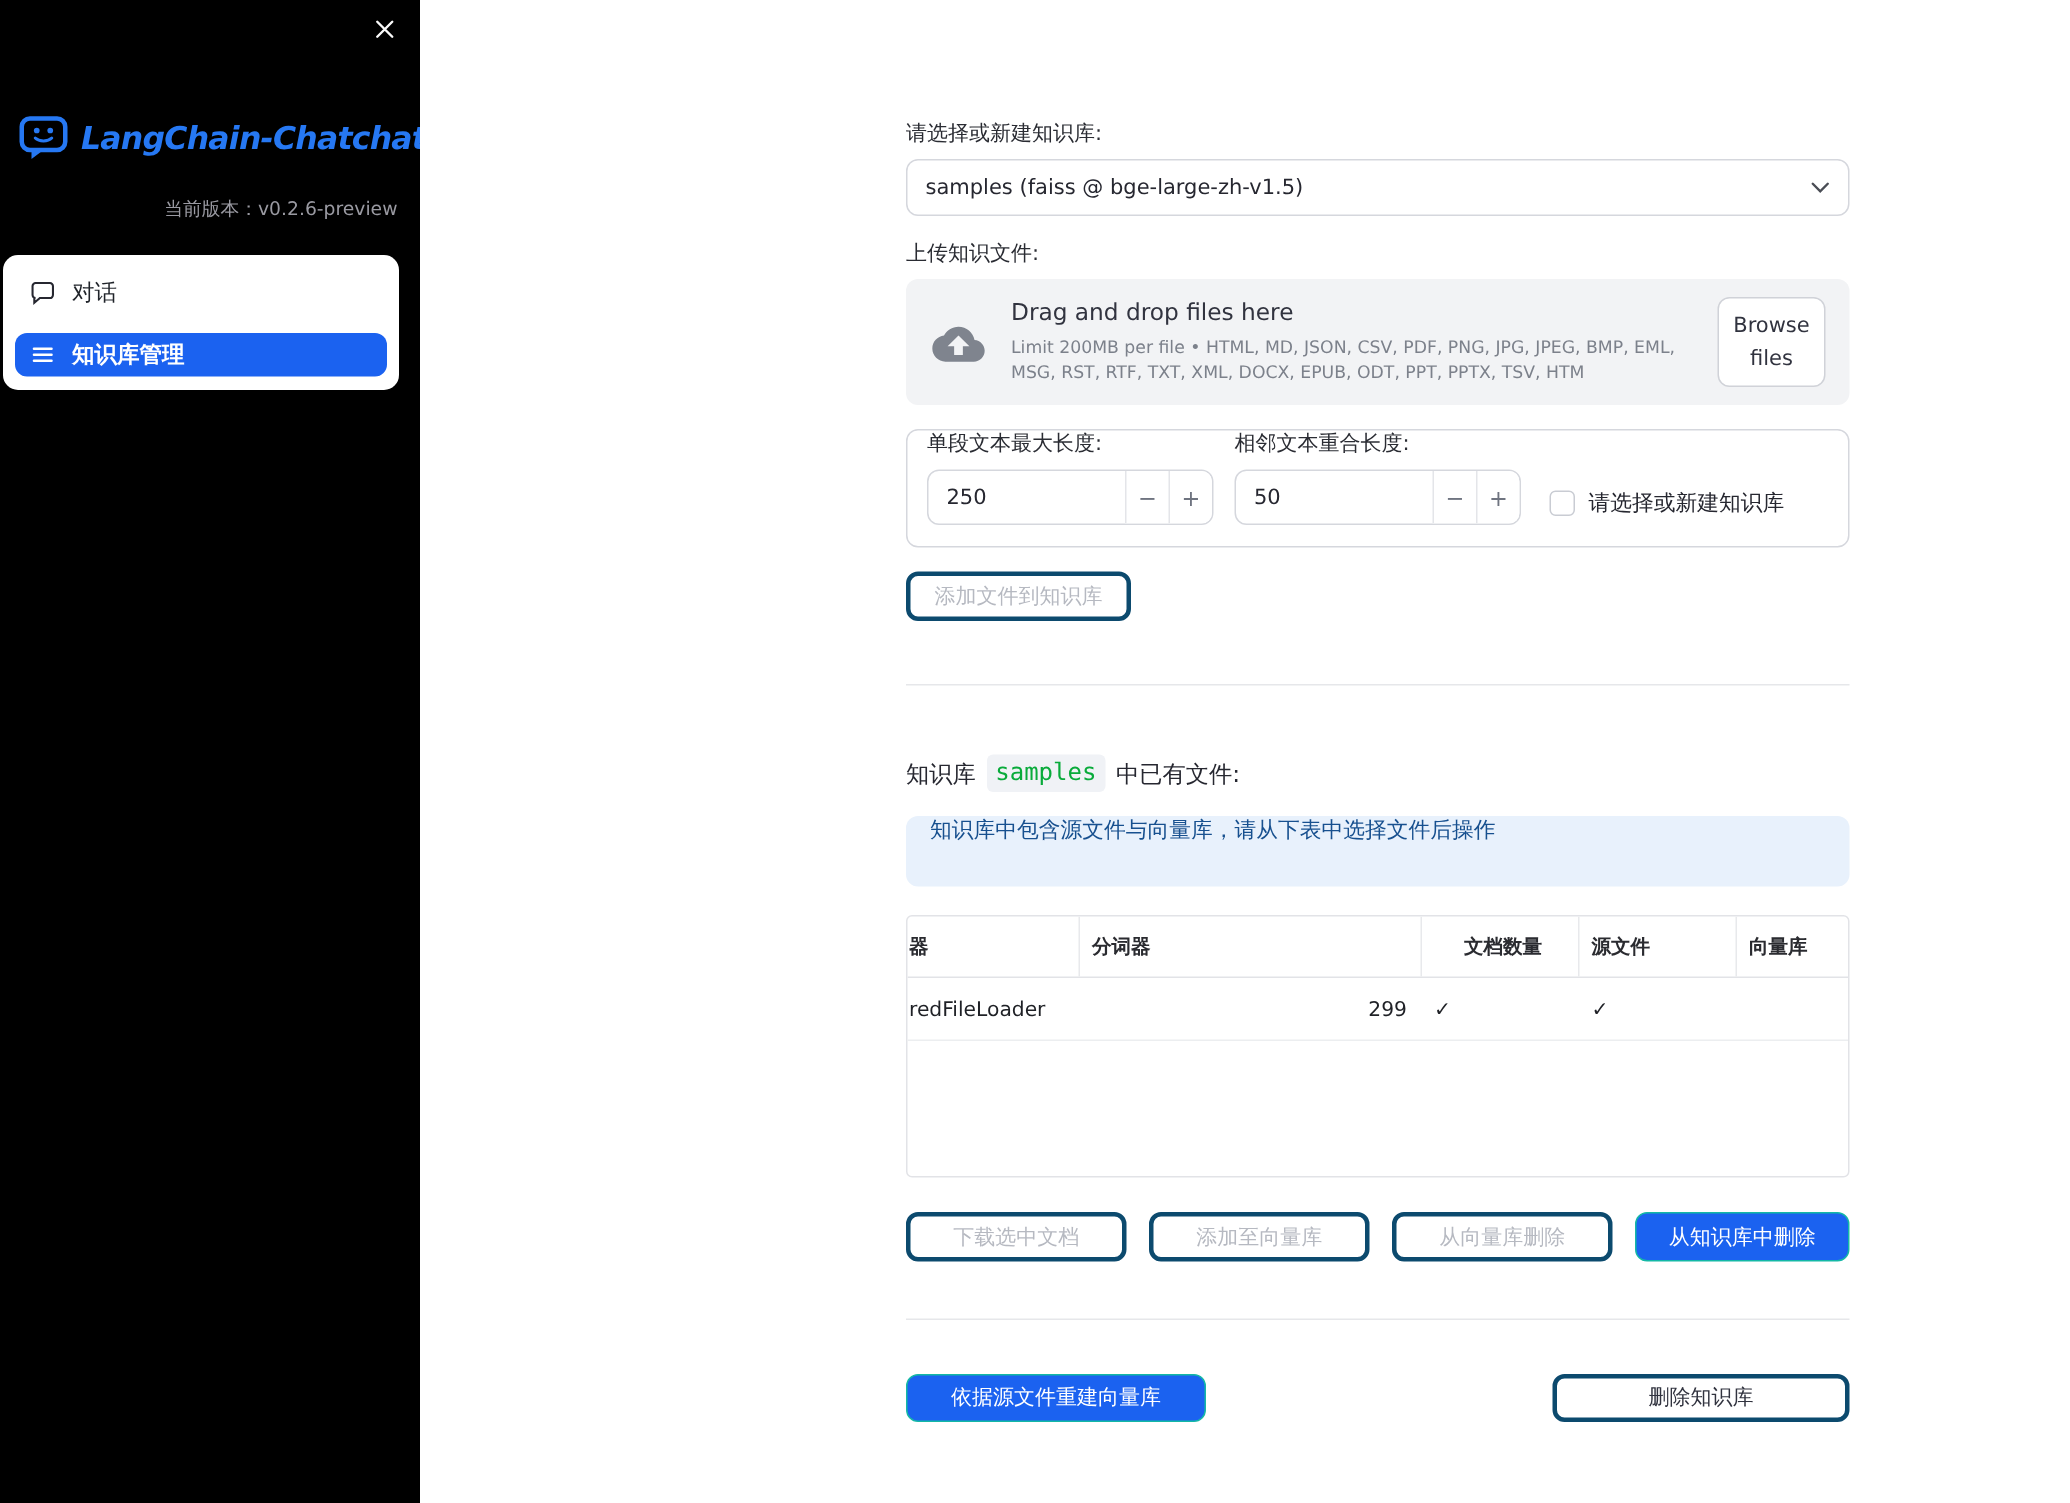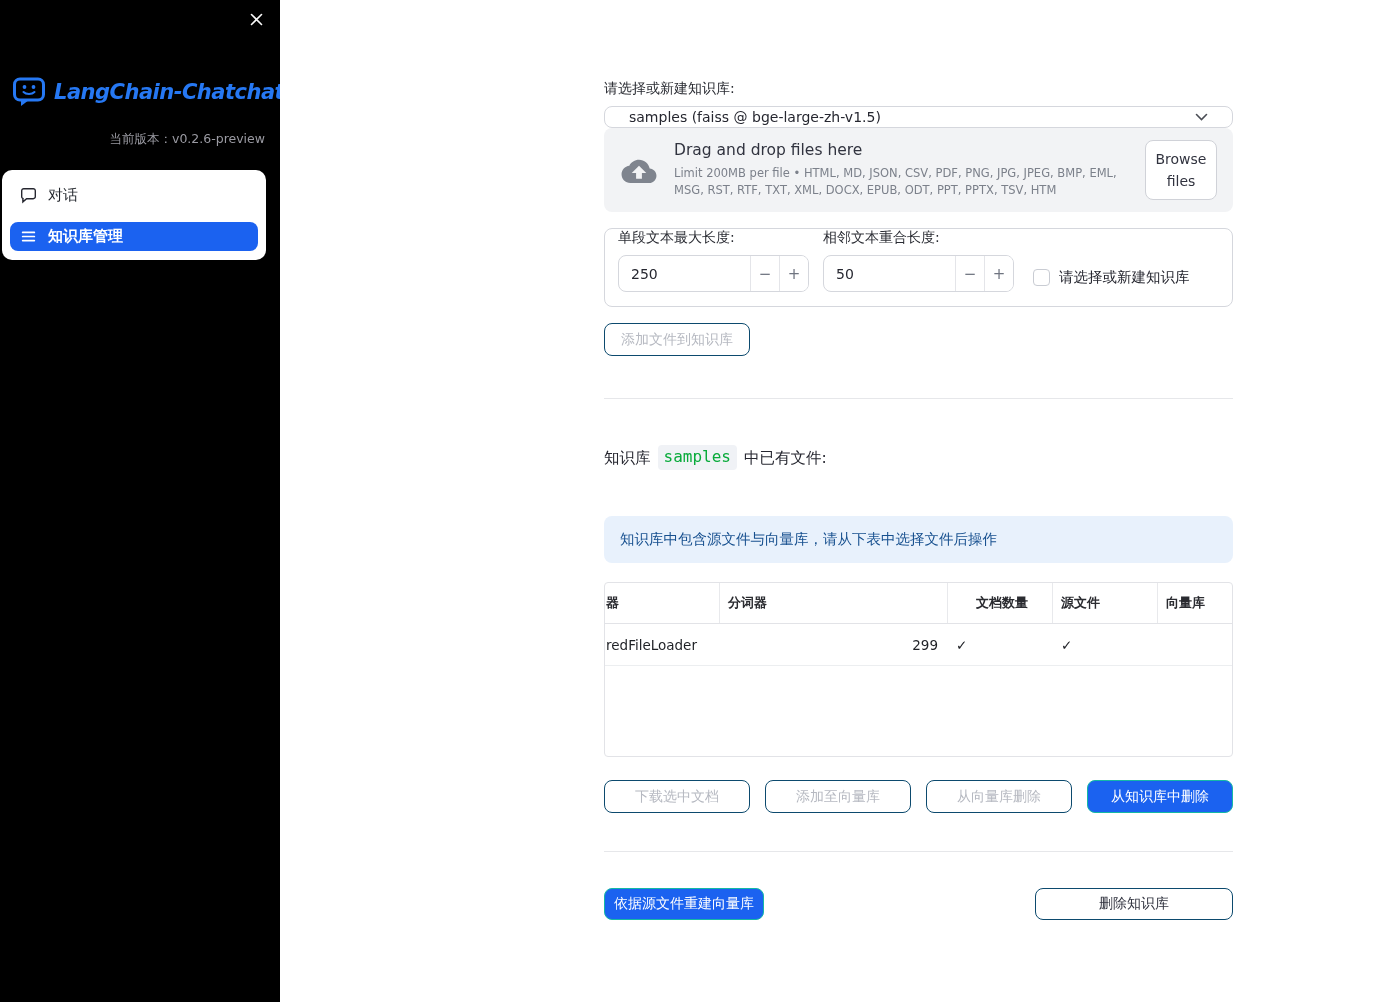--- a/index.html
+++ b/index.html
@@ -24,22 +24,22 @@
   .menu-item.active { background:#1b62f0; color:#ffffff; font-weight:bold; padding:5px 10px;font-family:Liberation Mono, monospace; }
   .mi-icon { line-height:0; display:flex; align-items:center; }
 
   
   .main { flex:1; position:relative; background:#ffffff; height:100%; overflow:hidden; }
   .content { width:629px; margin-left:324px; padding-top:80px; }
 
   .field-label { font-size:14px; color:#2a2c33; margin-bottom:8px; }
   .mt16 { margin-top:16px; }
 
-  .selectbox { height:22px; border:1px solid #d5d7dd; border-radius:8px; background:#fff;
-    display:flex; align-items:center; justify-content:space-between; padding:0 24px; font-size:14px; cursor:pointer; }
+  .selectbox { height:38px; border:1px solid #d5d7dd; border-radius:8px; background:#fff;
+    display:flex; align-items:center; justify-content:space-between; padding:0 12px; font-size:14px; cursor:pointer; }
   .chev { line-height:0; }
 
   .uploader { background:#f2f3f5; border-radius:8px; height:84px; padding:14px 16px;
     display:flex; align-items:center; gap:16px; }
   .cloud { line-height:0; }
   .up-text { flex:1; min-width:0; }
   .up-title { font-size:15.5px; color:#31333f; margin-bottom:6px; }
   .up-limit { font-size:11.5px; color:#7c818b; line-height:1.45; max-width:480px; }
   .browse-btn { width:72px; min-height:52px; background:#fff; border:1px solid #d0d2d8; border-radius:8px;
     font-family:inherit; font-size:14px; color:#31333f; padding:7px 6px; line-height:1.6; cursor:pointer; }
@@ -54,34 +54,34 @@
   .numinput input { border:none; outline:none; flex:1; min-width:0; padding:0 0 0 12px;
     font-size:14px; font-family:inherit; color:#262730; background:transparent; }
   .step { width:29px; border:none; border-left:1px solid #e4e5e9; background:#fff; color:#6f7480;
     font-size:15px; padding:0; font-family:inherit; cursor:pointer; }
   .chk-col { display:flex; align-items:center; gap:9px; padding-top:33px; margin-left:5px; }
   .checkbox { width:17px; height:17px; border:1px solid #c9ccd3; border-radius:4px; background:#fff; cursor:pointer; flex:none; }
   .chk-label { font-size:14.5px; }
 
   .btn { font-family:inherit; font-size:14px; border-radius:8px; height:33px;
     display:inline-flex; align-items:center; justify-content:center; cursor:pointer; white-space:nowrap; }
-  .btn.secondary { background:#fff; border:1px solid #0c4a6e; color:#31333f; }
+  .btn.secondary { background:#fff; border:3px solid #0c4a6e; color:#31333f; }
   .btn.secondary.disabled { color:#b6b9c1; cursor:default; }
   .btn.primary { background:#1b62f0; border:1px solid #14b8a6; color:#fff; }
   .add-btn { margin-top:16px; padding:0 16px; }
 
   hr.divider { border:none; border-top:1px solid #e6e7ea; margin:42px 0 32px; }
   hr.divider.d2 { margin:38px 0 36px; }
 
   .kb-line { font-size:15.5px; line-height:20px; display:flex; align-items:center; }
   .code { font-family:"DejaVu Sans Mono","Liberation Mono",monospace; font-size:16px; color:#09ab3b;
     background:#f0f2f6; border-radius:4px; padding:2px 6px 3px; margin:14px 7px; }
 
-  .infobox { margin-top:32px; background:#e8f1fc; border-radius:8px; height:47px;
-    display:flex; align-items:center; padding:0 16px; color:#17508f; font-size:14.5px; }
+  .infobox { margin-top:2px; background:#e8f1fc; border-radius:8px; height:47px;
+    display:flex; padding:0 16px; color:#17508f; font-size:14.5px; }
 
   .table { margin-top:19px; height:175px; border:1px solid #e2e3e7; border-radius:4px; overflow:hidden;
     display:flex; flex-direction:column; background:#fff; }
   .t-header, .t-row { display:grid; grid-template-columns:115px 228px 105px 105px 1fr; }
   .t-header { border-bottom:1px solid #e2e3e7; }
   .th { height:40px; display:flex; align-items:center; padding:0 8px; font-size:13px; font-weight:bold;
     color:#2a2b30; border-right:1px solid #e8e9ec; overflow:hidden; white-space:nowrap; }
   .th:last-child { border-right:none; }
   .th.clip { padding-left:1px; }
   .th.right { justify-content:flex-end; padding-right:24px; }
@@ -89,21 +89,21 @@
   .td { height:41px; display:flex; align-items:center; padding:0 8px; font-size:13.5px; color:#1f2126;
     overflow:hidden; white-space:nowrap; }
   .td.clip { padding-left:1px; }
   .td.right { justify-content:flex-end; padding-right:10px; }
   .t-filler { flex:1; }
 
   .actions { margin-top:23px; display:flex; gap:15px; }
   .actions .btn { flex:1; }
 
   .bottom-row { display:flex; justify-content:space-between; padding-bottom:37px; }
-  .rebuild { width:160px; height:32px; }
+  .rebuild { width:200px; height:32px; }
   .delete-kb { width:198px; height:32px; }
 </style>
 </head>
 <body>
 
 <div class="page">
 
   <aside class="sidebar">
     <button class="close-btn">
       <span>
@@ -154,20 +154,21 @@
       <div class="field-label">请选择或新建知识库:</div>
       <div class="selectbox">
         <span>samples (faiss @ bge-large-zh-v1.5)</span>
         <span class="chev">
           <svg width="13" height="8" viewBox="0 0 13 8" fill="none" stroke="#4a4d55" stroke-width="1.6" stroke-linecap="round">
               <path d="M1.5 1.5l5 5 5-5"></path>
             </svg>
         </span>
       </div>
 
+      <div class="field-label mt16">上传知识文件:</div>
       <div class="uploader">
         <span class="cloud">
           <svg width="38" height="32" viewBox="0 0 24 22" fill="#7f848e">
             <path d="M19.35 10.04C18.67 6.59 15.64 4 12 4 9.11 4 6.6 5.64 5.35 8.04 2.34 8.36 0 10.91 0 14c0 3.31 2.69 6 6 6h13c2.76 0 5-2.24 5-5 0-2.64-2.05-4.78-4.65-4.96zM14 13v4h-4v-4H7l5-5 5 5h-3z"></path>
           </svg>
         </span>
         <div class="up-text">
           <div class="up-title">Drag and drop files here</div>
           <div class="up-limit">Limit 200MB per file • HTML, MD, JSON, CSV, PDF, PNG, JPG, JPEG, BMP, EML, MSG, RST, RTF, TXT, XML, DOCX, EPUB, ODT, PPT, PPTX, TSV, HTM</div>
         </div>

